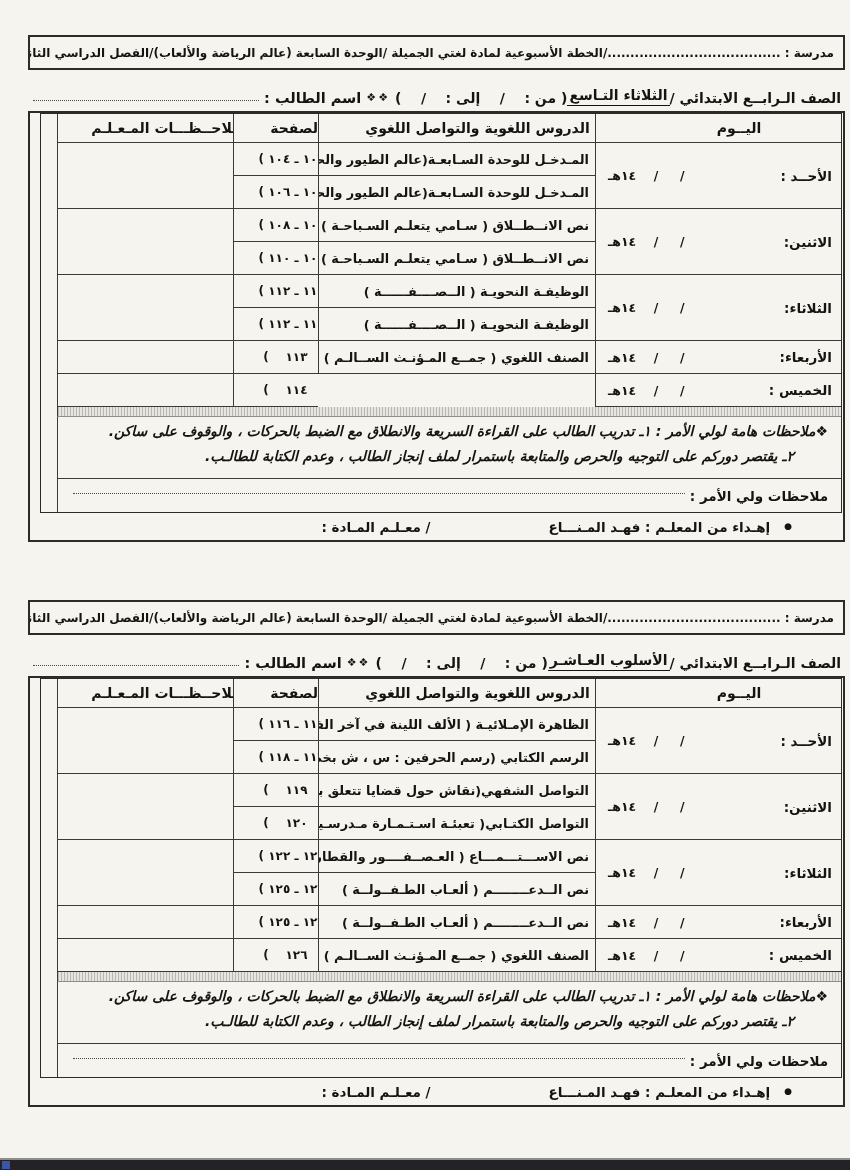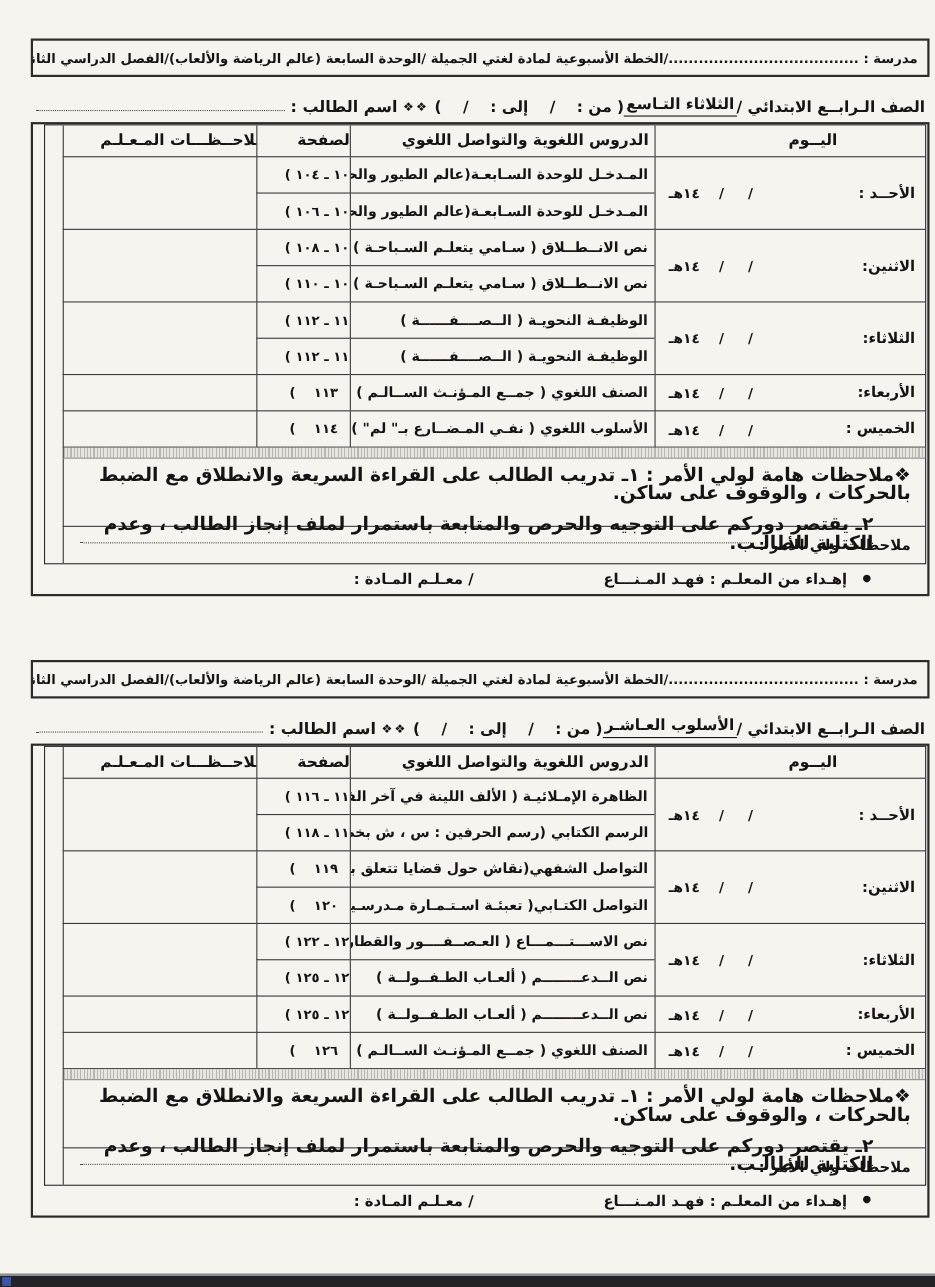--- a/index.html
+++ b/index.html
@@ -64,21 +64,21 @@
     grid-column:1/span 4;grid-row:10;
     background:repeating-linear-gradient(90deg,#b9b7b1 0 1px,#e7e5e0 1px 3px);
     border-left:1px solid var(--thin);
     border-bottom:1px solid #8f8d89;
   }
   .notes-cell{
     grid-column:1/span 4;grid-row:11;
     border-left:1px solid var(--thin);
     border-bottom:1px solid var(--thin);
     padding:7px 13px 0 10px;
-    display:block;font-size:17px;line-height:1.0;
+    display:block;font-size:14px;line-height:1.0;font-style:italic;
   }
   .notes-cell .n2{margin-top:11px;padding-right:34px}
   .parent-cell{
     grid-column:1/span 4;grid-row:12;
     border-left:1px solid var(--thin);
     display:flex;align-items:center;
     padding:0 13px 0 12px;font-size:13.5px;
   }
   .foot{
     height:27px;display:flex;align-items:center;
@@ -139,21 +139,20 @@
         <span class="dte">/&nbsp;&nbsp;&nbsp;&nbsp;&nbsp;/&nbsp;&nbsp;&nbsp;&nbsp;١٤هـ</span>
       </div>
 
       <div class="cell lesson-cell les-col" style="grid-row:2">المـدخـل للوحدة السـابعـة(عالم الطيور والحشرات)</div>
       <div class="cell lesson-cell les-col" style="grid-row:3">المـدخـل للوحدة السـابعـة(عالم الطيور والحشرات)</div>
       <div class="cell lesson-cell les-col" style="grid-row:4">نص الانــطــلاق ( سـامي يتعلـم السـباحـة )</div>
       <div class="cell lesson-cell les-col" style="grid-row:5">نص الانــطــلاق ( سـامي يتعلـم السـباحـة )</div>
       <div class="cell lesson-cell les-col" style="grid-row:6">الوظيفـة النحويـة ( الــصــــفــــــة )</div>
       <div class="cell lesson-cell les-col" style="grid-row:7">الوظيفـة النحويـة ( الــصــــفــــــة )</div>
       <div class="cell lesson-cell les-col" style="grid-row:8">الصنف اللغوي ( جمــع المـؤنـث الســالـم )</div>
-      <div class="cell lesson-cell les-col lastrow" style="grid-row:9">الأسلوب اللغوي ( نفـي المـضــارع بـ" لم" )</div>
 
       <div class="cell page-cell page-col" style="grid-row:2">(&nbsp;١٠٢&nbsp;ـ&nbsp;١٠٤&nbsp;)</div>
       <div class="cell page-cell page-col" style="grid-row:3">(&nbsp;١٠٥&nbsp;ـ&nbsp;١٠٦&nbsp;)</div>
       <div class="cell page-cell page-col" style="grid-row:4">(&nbsp;١٠٧&nbsp;ـ&nbsp;١٠٨&nbsp;)</div>
       <div class="cell page-cell page-col" style="grid-row:5">(&nbsp;١٠٩&nbsp;ـ&nbsp;١١٠&nbsp;)</div>
       <div class="cell page-cell page-col" style="grid-row:6">(&nbsp;١١١&nbsp;ـ&nbsp;١١٢&nbsp;)</div>
       <div class="cell page-cell page-col" style="grid-row:7">(&nbsp;١١١&nbsp;ـ&nbsp;١١٢&nbsp;)</div>
       <div class="cell page-cell page-col" style="grid-row:8">(&nbsp;&nbsp;&nbsp;&nbsp;١١٣&nbsp;&nbsp;&nbsp;&nbsp;)</div>
       <div class="cell page-cell page-col lastrow" style="grid-row:9">(&nbsp;&nbsp;&nbsp;&nbsp;١١٤&nbsp;&nbsp;&nbsp;&nbsp;)</div>
 

